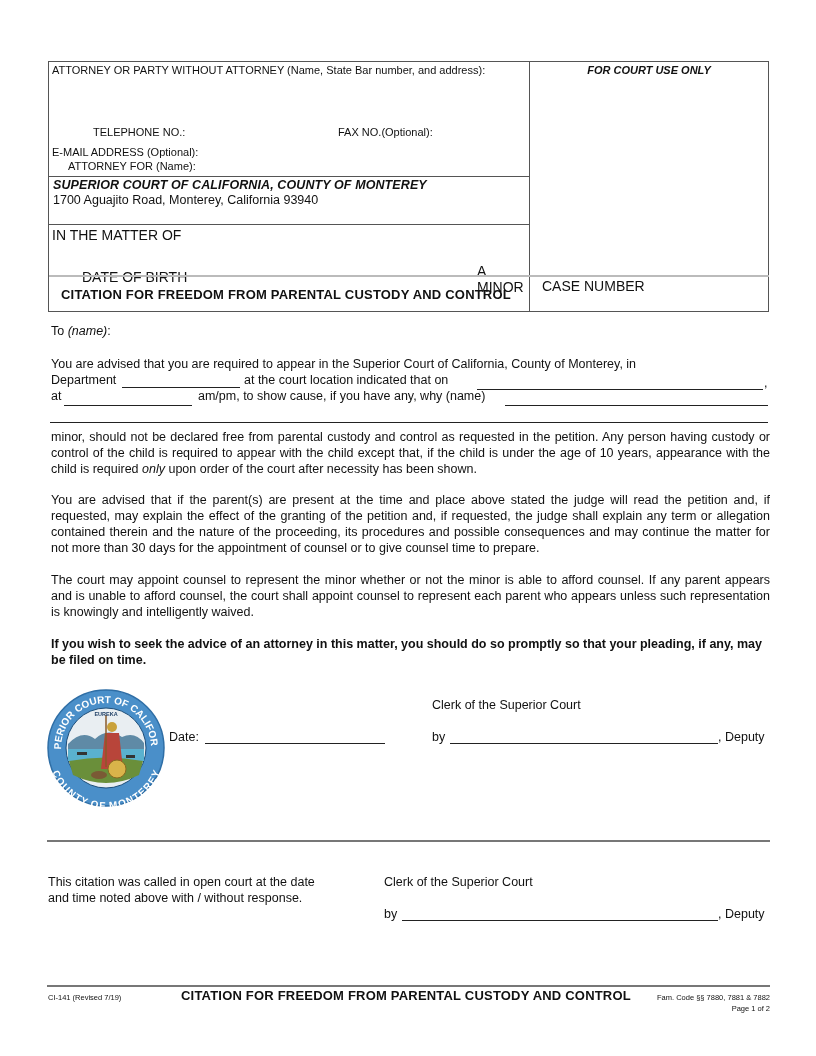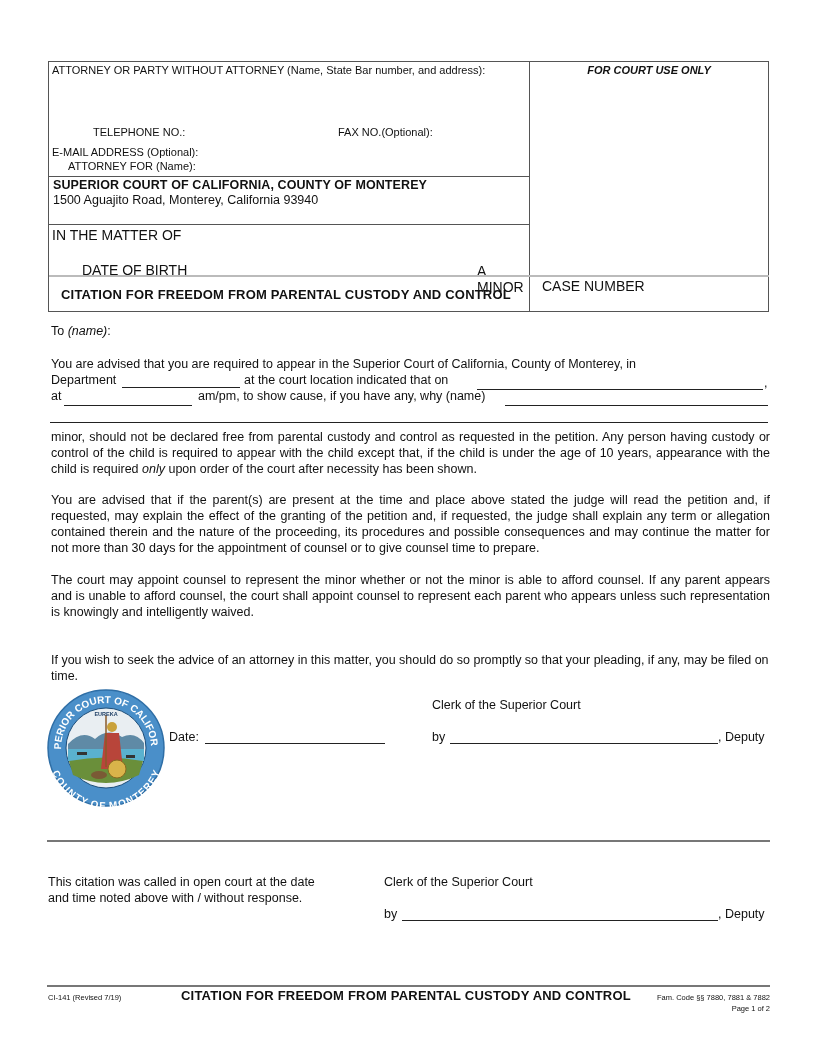--- a/index.html
+++ b/index.html
@@ -39,27 +39,27 @@
     <div class="abs tiny" style="left:44px; top:64px;">TELEPHONE NO.:</div>
     <div class="abs" style="left:112px; top:62px; width:170px; height:11px;"></div>
     <div class="abs tiny" style="left:289px; top:64px;">FAX NO.(Optional):</div>
     <div class="abs" style="left:362px; top:62px; width:110px; height:11px;"></div>
     <div class="abs tiny" style="left:3px; top:84px;">E-MAIL ADDRESS (Optional):</div>
     <div class="abs" style="left:112px; top:82px; width:360px; height:11px;"></div>
     <div class="abs tiny" style="left:19px; top:98px;">ATTORNEY FOR (Name):</div>
     <div class="abs" style="left:112px; top:96px; width:360px; height:11px;"></div>
 
     <div class="hline" style="top:114px; width:480px;"></div>
-    <div class="abs court-title" style="left:4px; top:116px;">SUPERIOR COURT OF CALIFORNIA, COUNTY OF MONTEREY</div>
-    <div class="abs court-addr" style="left:4px; top:131px;">1500 Aguajito Road, Monterey, California 93940</div>
+    <div class="abs court-title" style="left:4px; top:116px;font-style:italic;">SUPERIOR COURT OF CALIFORNIA, COUNTY OF MONTEREY</div>
+    <div class="abs court-addr" style="left:4px; top:131px;">1700 Aguajito Road, Monterey, California 93940</div>
 
     <div class="hline" style="top:162px; width:480px;"></div>
     <div class="abs small" style="left:3px; top:165px;">IN THE MATTER OF</div>
     <div class="abs" style="left:3px; top:178px; width:472px; height:18px;"></div>
-    <div class="abs small" style="left:3px; top:200px;padding-left:30px;">DATE OF BIRTH</div>
+    <div class="abs small" style="left:3px; top:207px;padding-left:30px;">DATE OF BIRTH</div>
     <div class="abs" style="left:90px; top:199px; width:330px; height:12px;"></div>
     <div class="abs small" style="left:428px; top:201px;">A MINOR</div>
 
     <div class="hline light" style="top:213px; width:480px;"></div>
     <div class="abs citation-title" style="left:12px; top:225px;">CITATION FOR FREEDOM FROM PARENTAL CUSTODY AND CONTROL</div>
   </div>
 
   <div class="hdr-right">
     <div class="abs tiny" style="left:0; width:238px; top:2px; text-align:center; font-style:italic; font-weight:bold;">FOR COURT USE ONLY</div>
     <div class="hline light" style="top:213px; width:240px; left:-1px;"></div>
@@ -88,21 +88,21 @@
 <div class="sig-line" style="left:50px; top:422px; width:718px;"></div>
 
 <div class="abs body-text" style="left:51px; top:429px; width:719px;">
   <span>minor, should not be declared free from parental custody and control as requested in the petition.  Any person having custody or control of the child is required to appear with the child except that, if the child is under the age of 10 years, appearance with the child is required </span><span class="it">only</span><span> upon order of the court after necessity has been shown.</span>
 </div>
 
 <div class="abs body-text" style="left:51px; top:492px; width:719px;">You are advised that if the parent(s) are present at the time and place above stated the judge will read the petition and, if requested, may explain the effect of the granting of the petition and, if requested, the judge shall explain any term or allegation contained therein and the nature of the proceeding, its procedures and possible consequences and may continue the matter for not more than 30 days for the appointment of counsel or to give counsel time to prepare.</div>
 
 <div class="abs body-text" style="left:51px; top:572px; width:719px;">The court may appoint counsel to represent the minor whether or not the minor is able to afford counsel.  If any parent appears and is unable to afford counsel, the court shall appoint counsel to represent each parent who appears unless such representation is knowingly and intelligently waived.</div>
 
-<div class="abs body-text" style="left:51px; top:636px; width:719px; font-weight:normal; text-align:left;margin-top:16px;">If you wish to seek the advice of an attorney in this matter, you should do so promptly so that your pleading, if any, may be filed on time.</div>
+<div class="abs body-text" style="left:51px; top:636px; width:719px; font-weight:bold; text-align:left;">If you wish to seek the advice of an attorney in this matter, you should do so promptly so that your pleading, if any, may be filed on time.</div>
 
 <div class="seal">
   <svg width="118" height="118" viewBox="0 0 118 118">
     <defs>
       <path id="arcTop" d="M 14 59 A 45 45 0 0 1 104 59"></path>
       <path id="arcBot" d="M 10 62 A 49 49 0 0 0 108 62"></path>
     </defs>
     <circle cx="59" cy="59" r="58" fill="#4a8fc9" stroke="#2e6ea6" stroke-width="1.5"></circle>
     <circle cx="59" cy="59" r="40" fill="#e9eef2" stroke="#1f4f7a" stroke-width="1"></circle>
 

